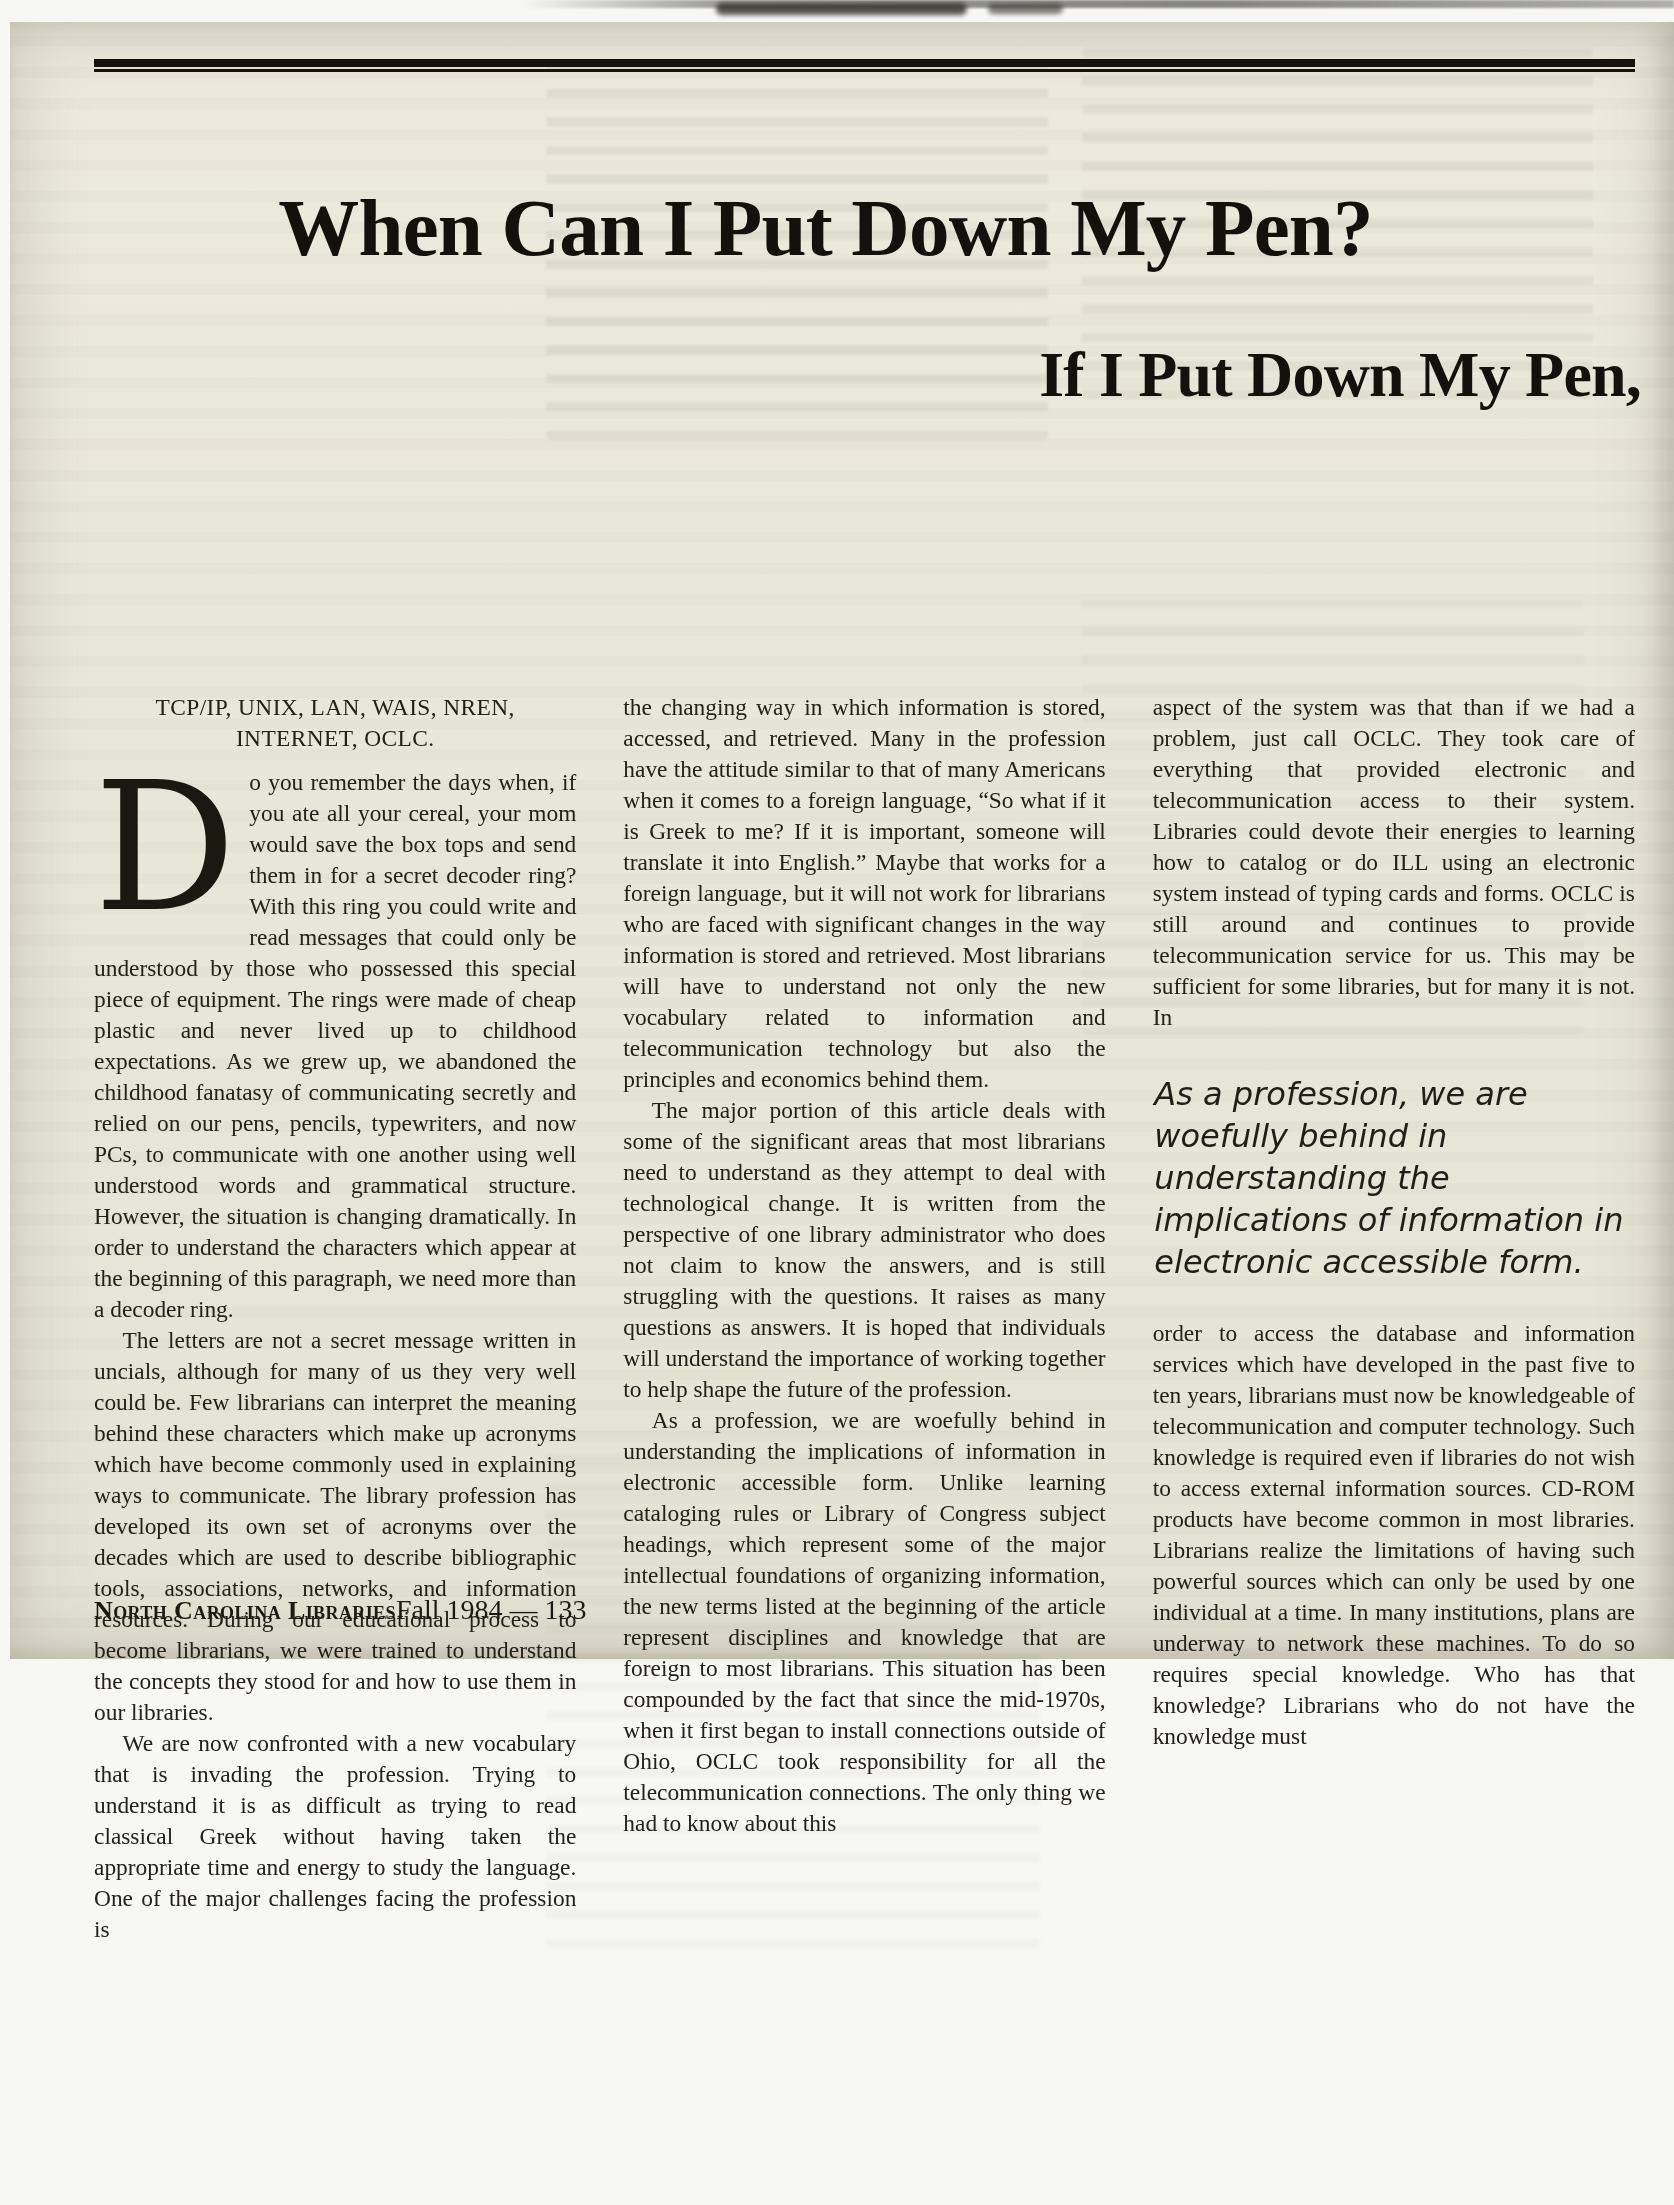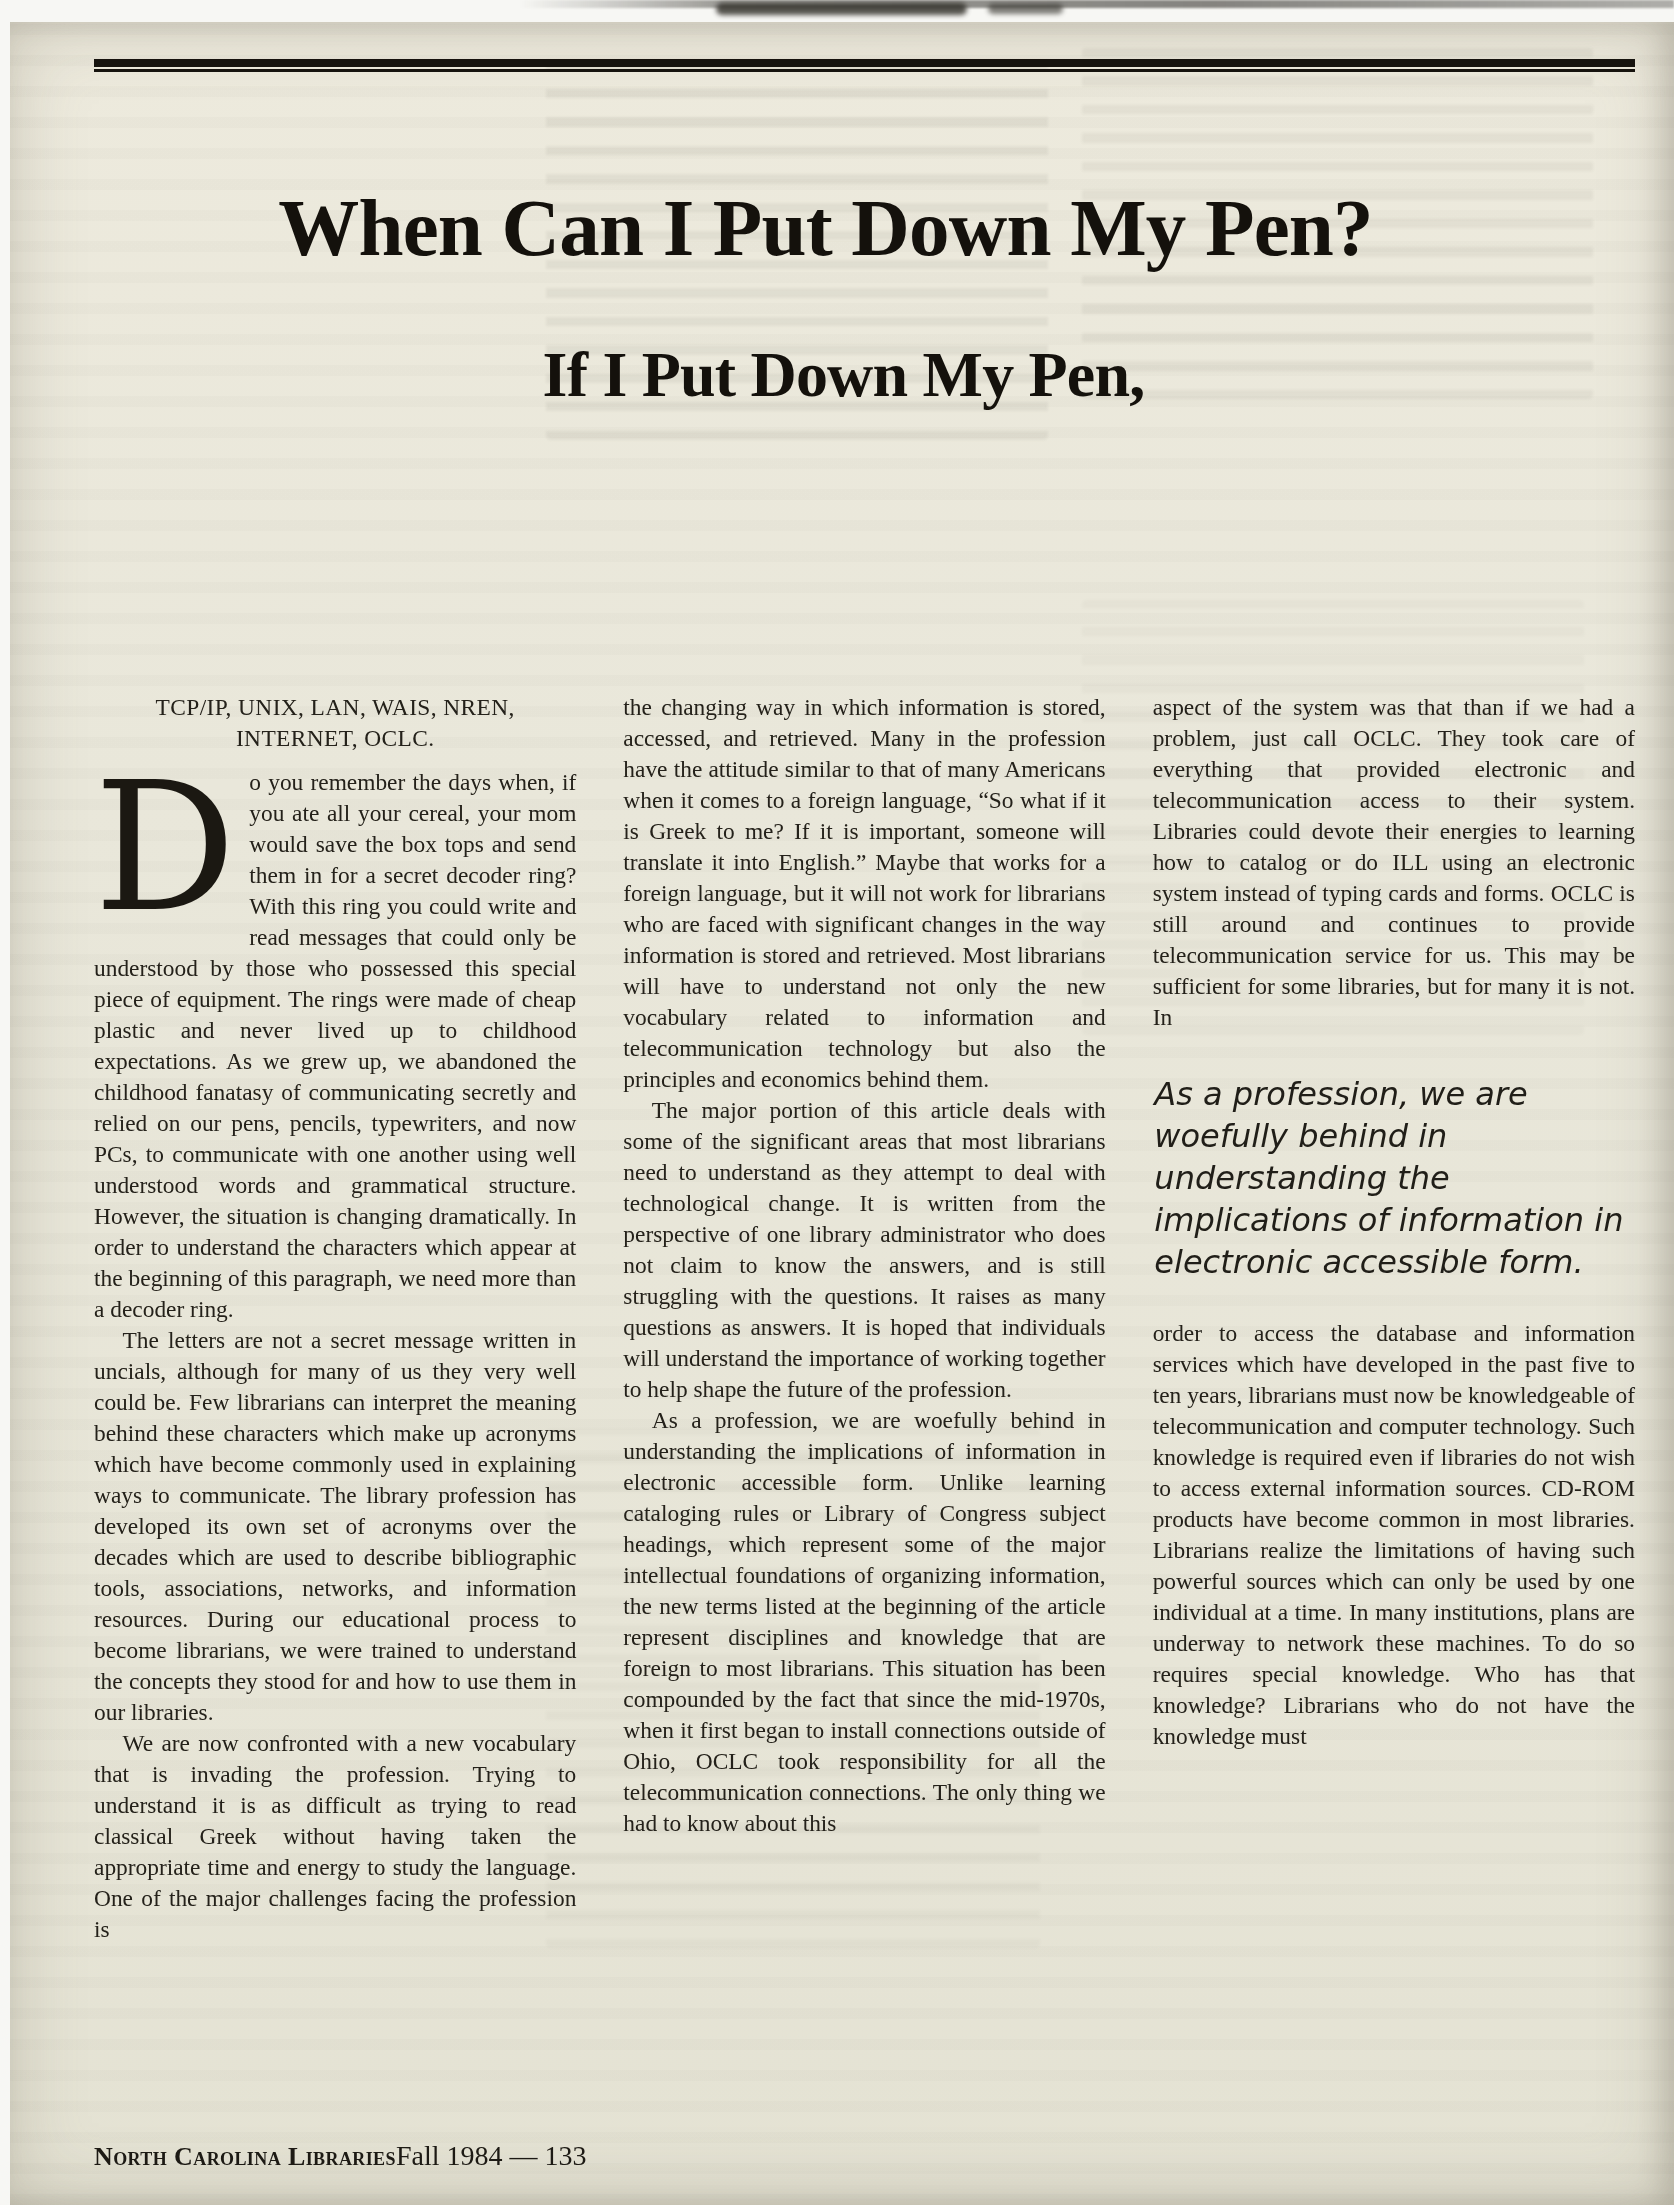--- a/index.html
+++ b/index.html
@@ -8,21 +8,21 @@
     width: 1674px;
     height: 2205px;
     background: #f7f7f4;
     overflow: hidden;
     font-family: "Liberation Serif", serif;
   }
   .scan {
     position: absolute;
     inset: 0;
     width: 1674px;
-    height: 2205px;
+    height: 1659px;
   }
   .top-edge {
     position: absolute;
     top: 0; left: 519px; right: 0;
     height: 8.4px;
     background: linear-gradient(90deg, rgba(40,38,32,0) 0%, rgba(40,38,32,.45) 18%, rgba(40,38,32,.55) 60%, rgba(40,38,32,.35) 100%);
     filter: blur(0.8px);
     z-index: 5;
   }
   .smudge {
@@ -81,21 +81,21 @@
     font-weight: 700;
     font-size: 81px;
     line-height: 1.05;
     color: #14110c;
     letter-spacing: -0.8px;
   }
   .subtitle {
     position: absolute;
     top: 311px; left: 0; right: 33px;
     margin: 0;
-    text-align: center;
+    text-align: right;
     font-family: "Liberation Serif", serif;
     font-weight: 700;
     font-size: 64px;
     line-height: 1.3;
     color: #14110c;
     letter-spacing: -0.8px;
     padding-left: 36px;
   }
   .sub-line { display: block; }
   .byline {

